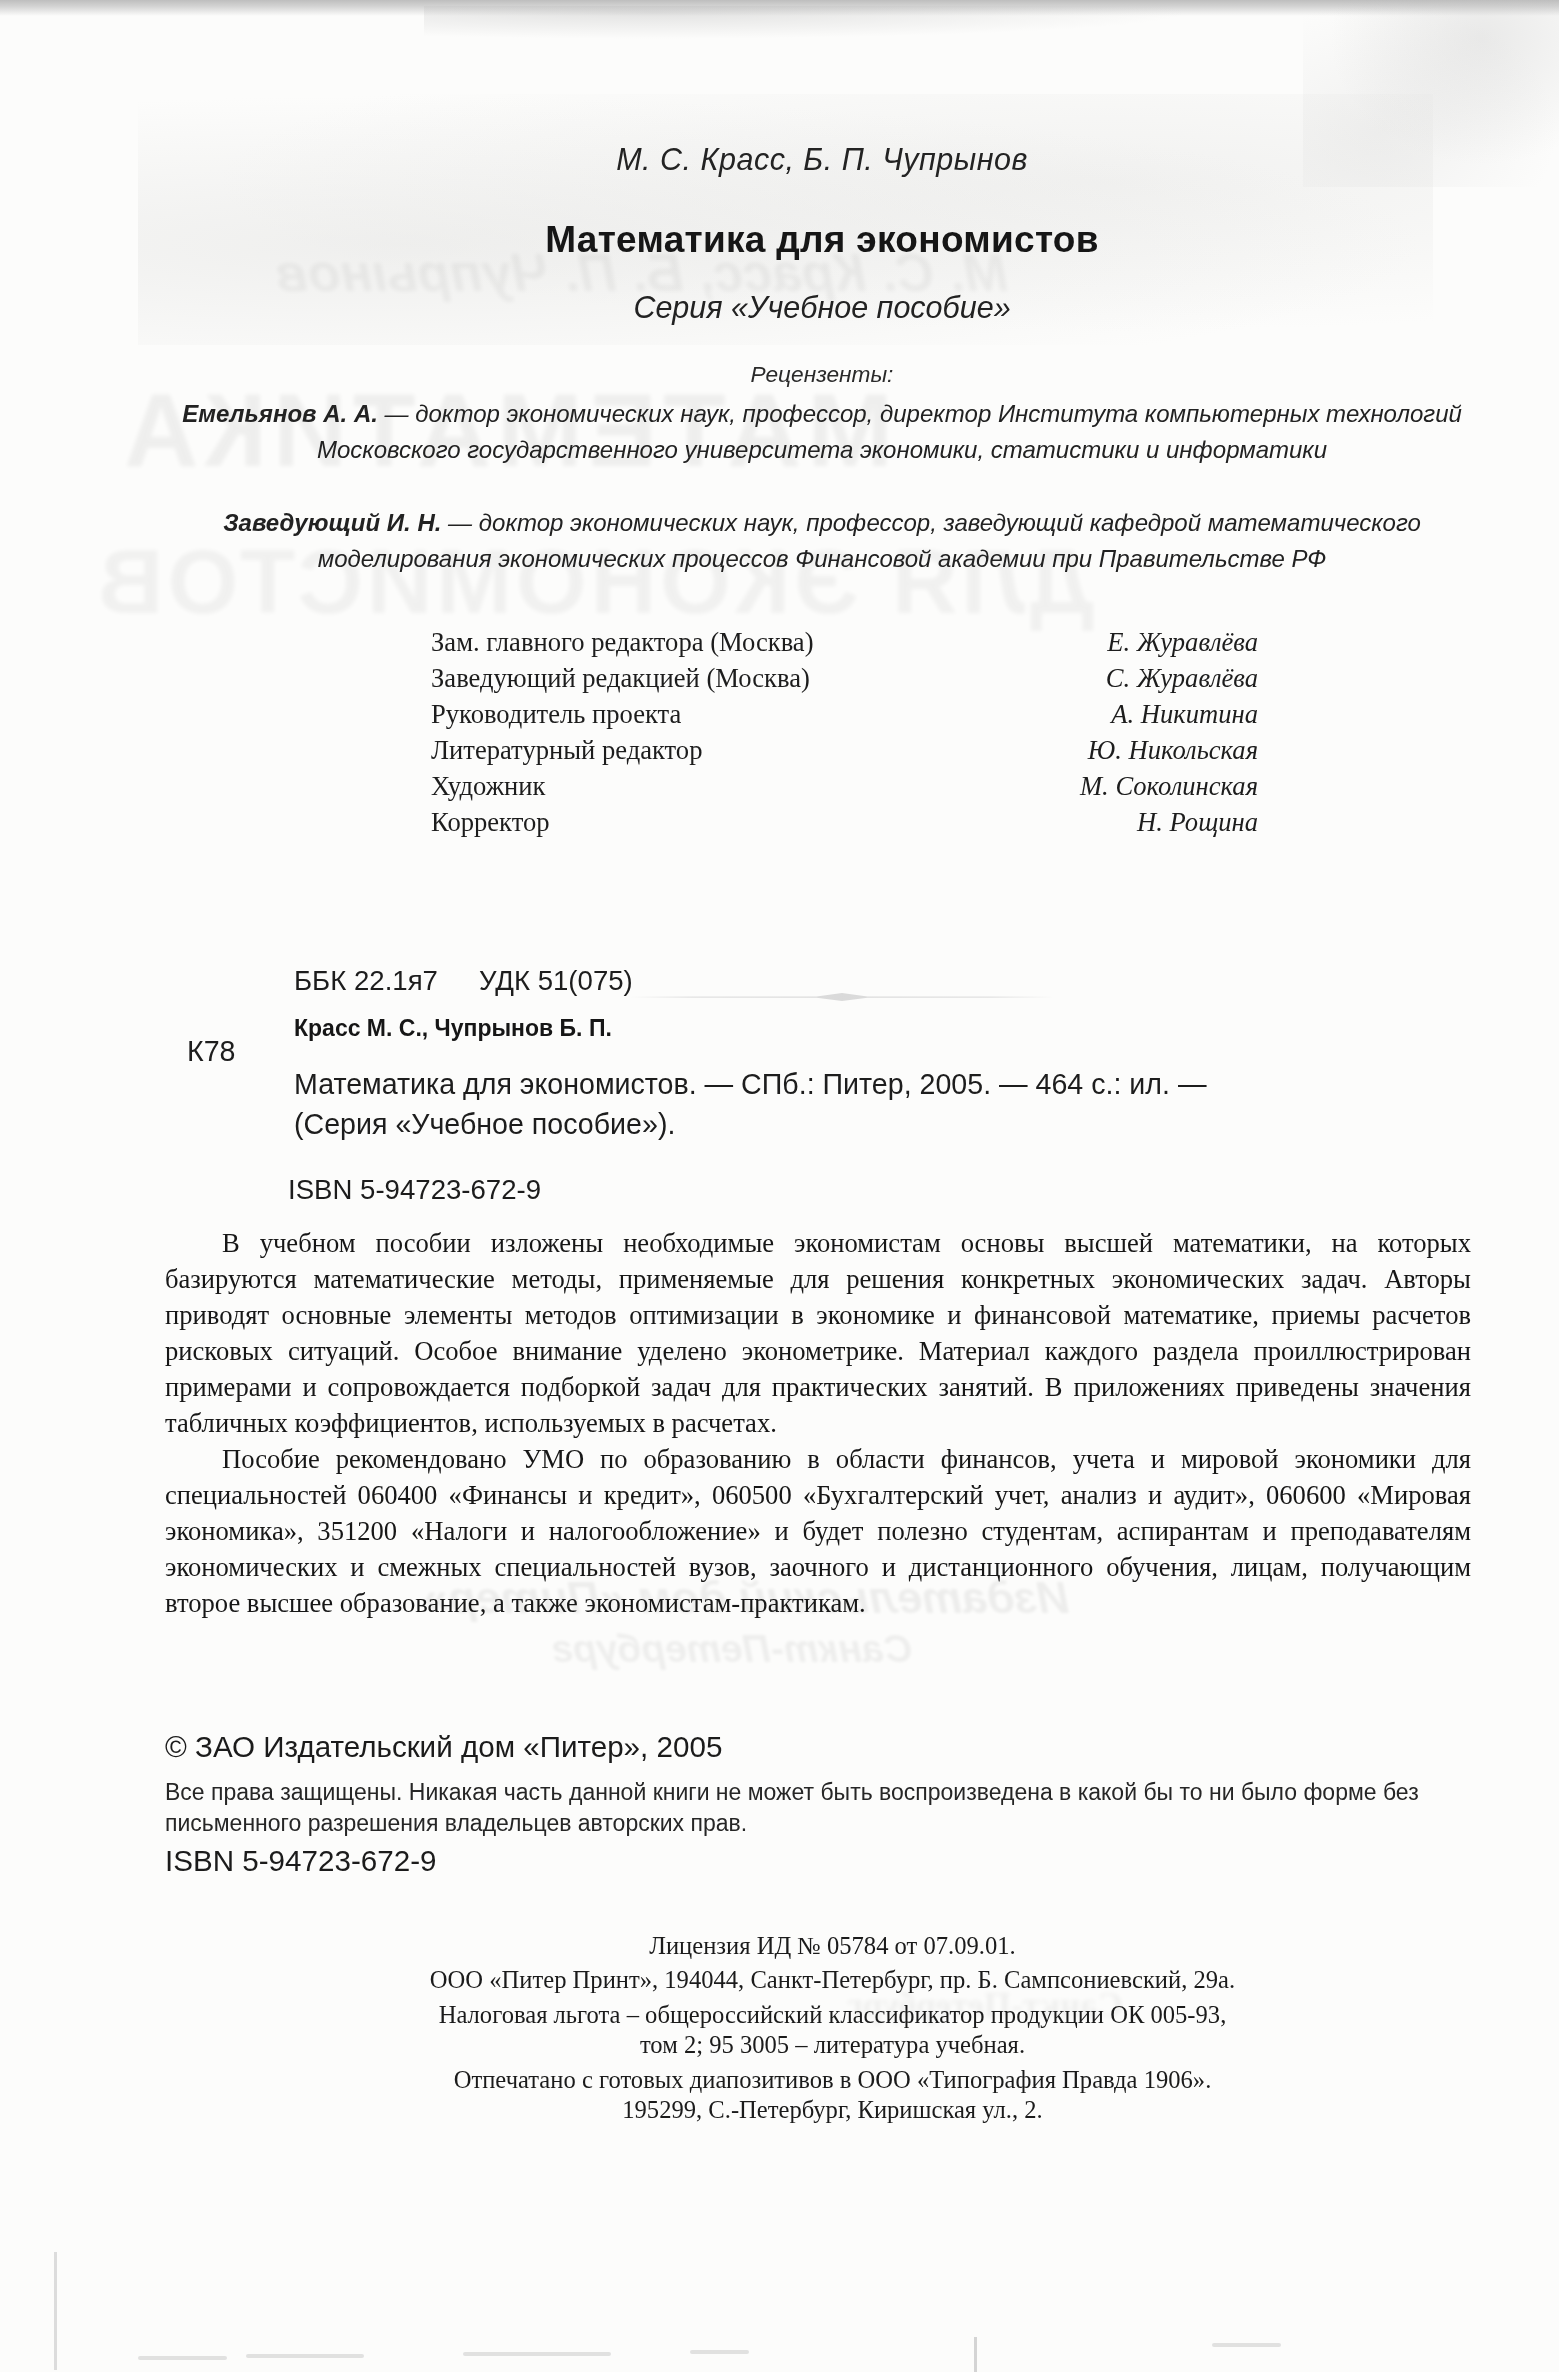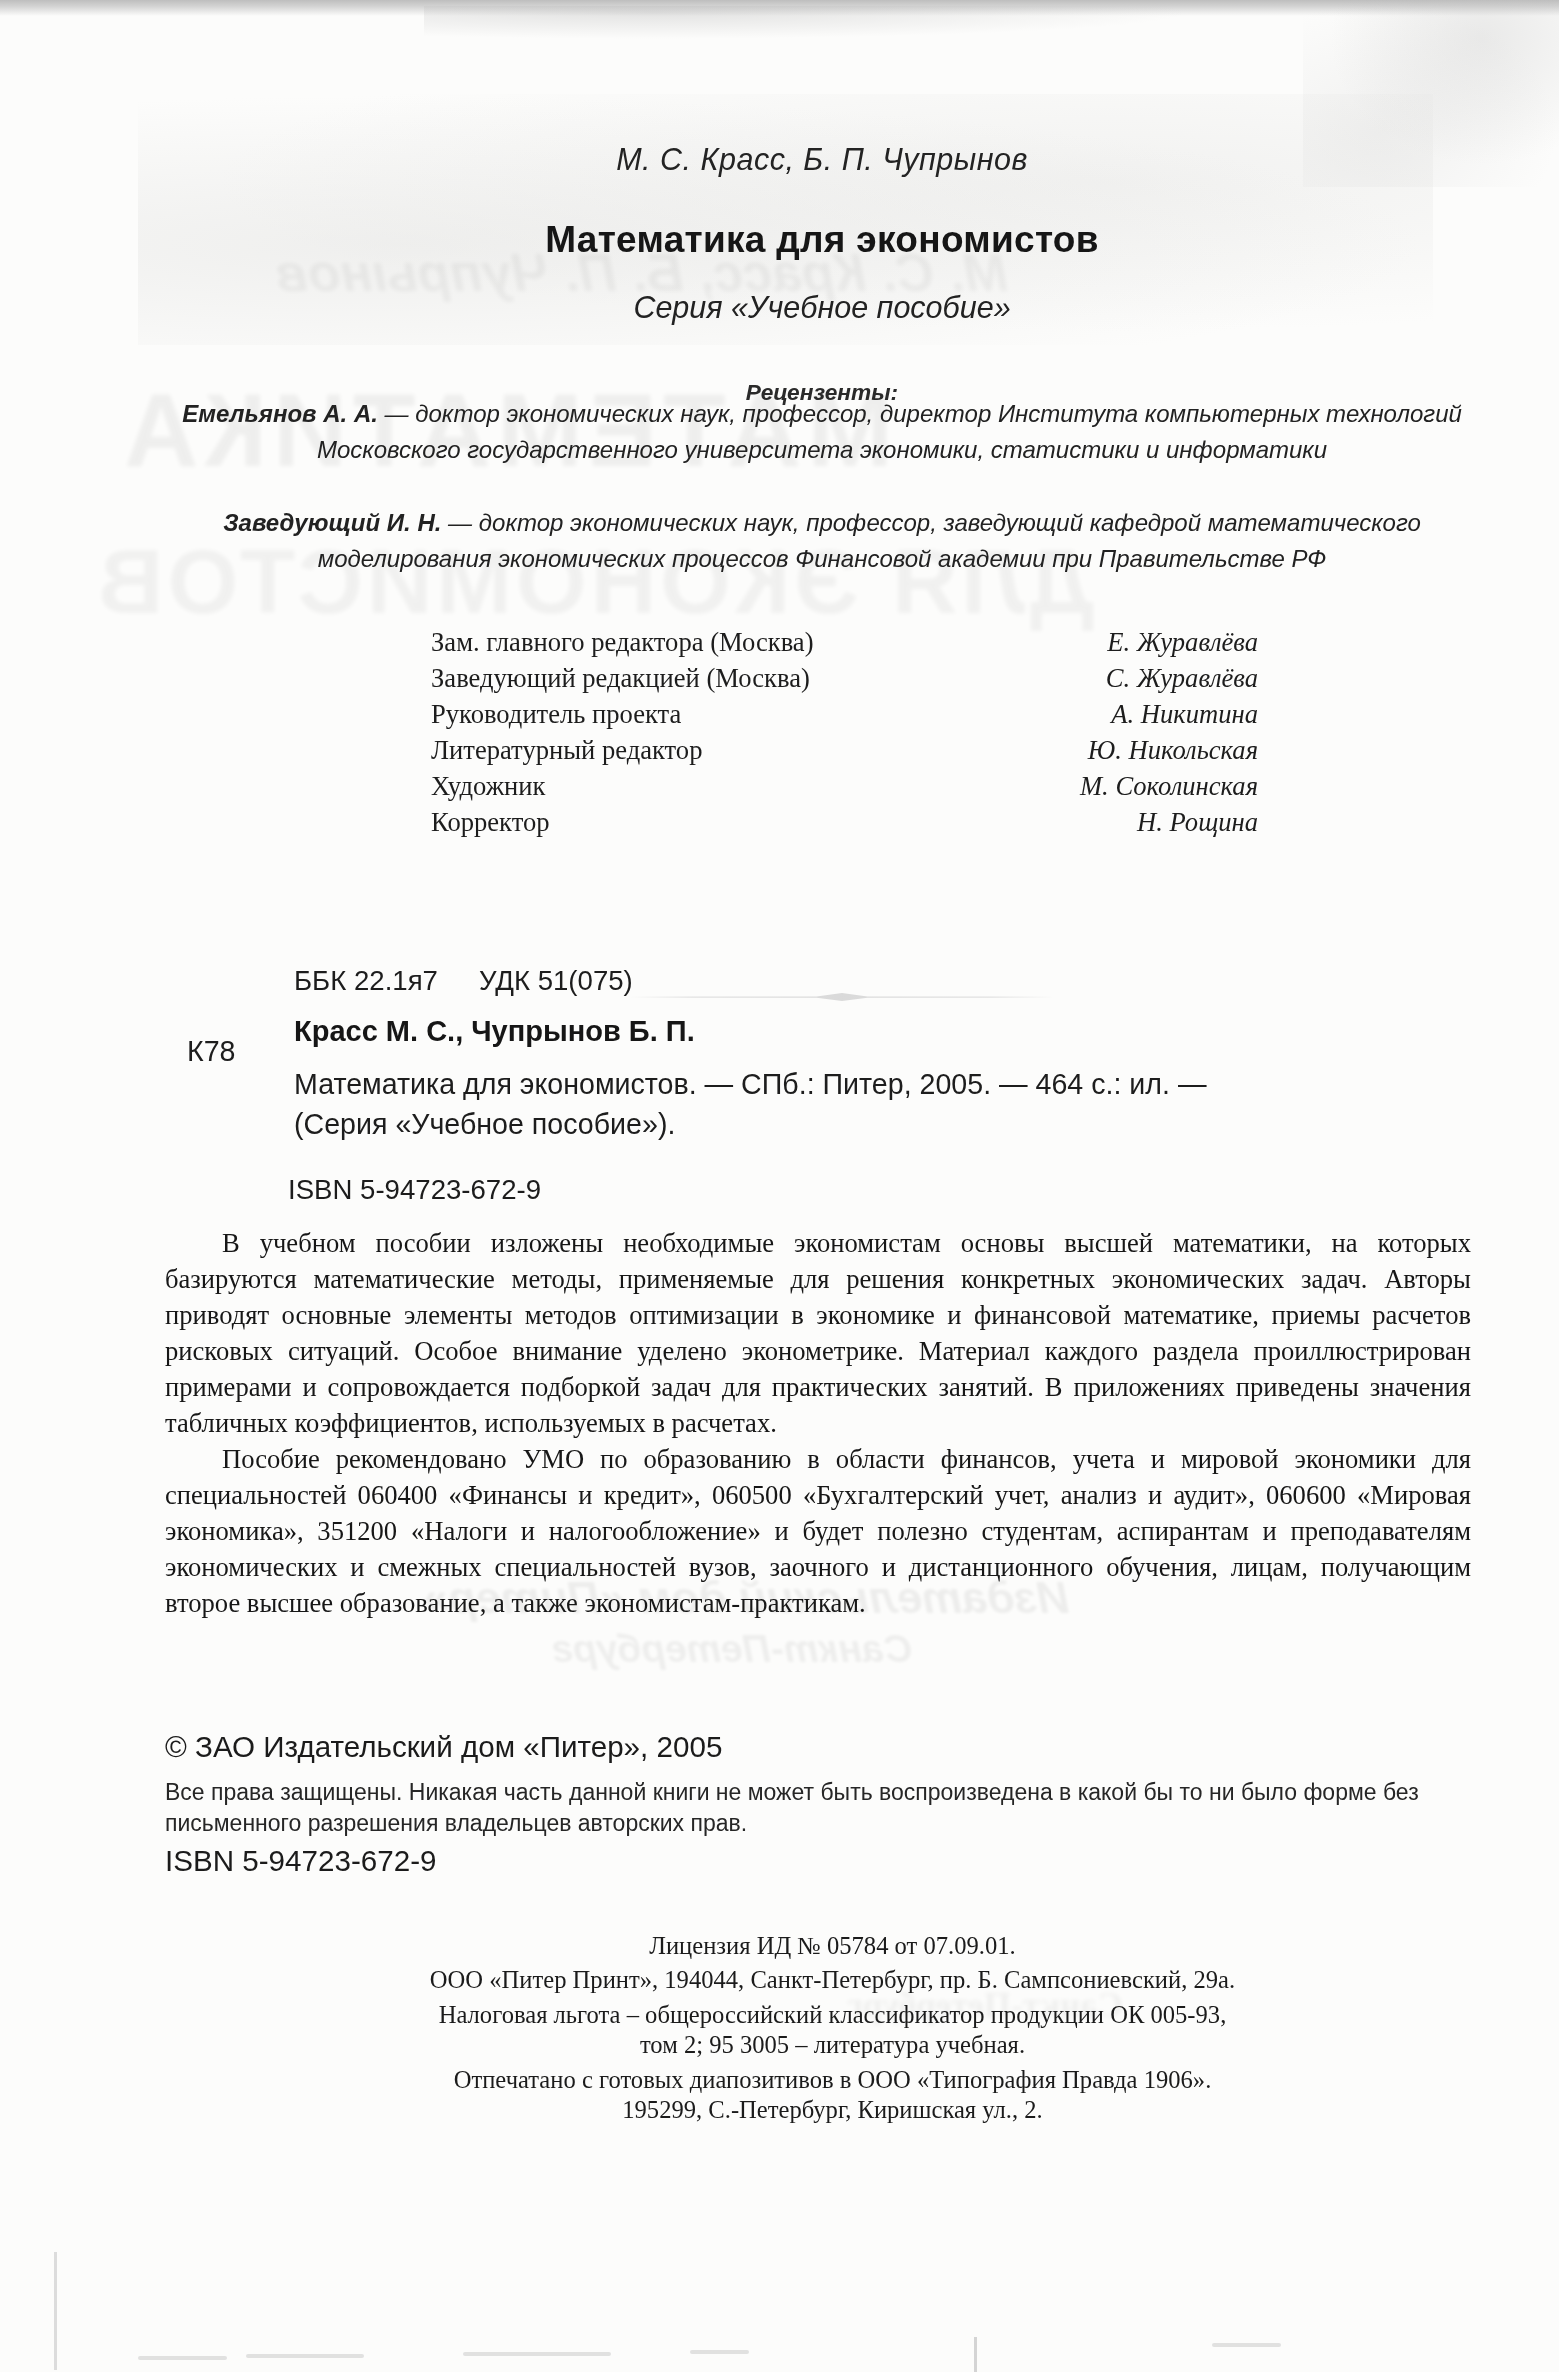--- a/index.html
+++ b/index.html
@@ -60,32 +60,32 @@
     position:absolute;left:630px;top:993px;width:424px;height:7.9px;opacity:.9;
     background:linear-gradient(to right,rgba(214,214,214,0),#dedede 15%,#d6d6d6 50%,#dedede 85%,rgba(214,214,214,0));
     clip-path:polygon(0 45%,44% 45%,50% 0,56% 45%,100% 45%,100% 60%,56% 60%,50% 100%,44% 60%,0 60%);
   }
   
   .abs{position:absolute;}
   .centercol{left:167px;width:1310px;text-align:center;}
   .authors-line{top:142px;font-style:italic;font-size:30.5px;letter-spacing:0.5px;color:#232323;}
   .book-title{top:219px;font-weight:bold;font-size:37px;letter-spacing:0.3px;color:#161616;}
   .series-line{top:290px;font-style:italic;font-size:30.5px;color:#222;}
-  .rev-label{top:361px;font-style:italic;font-weight:bold;font-size:22.7px;color:#2a2a2a;margin-top:18px;}
+  .rev-label{top:361px;font-style:italic;font-weight:normal;font-size:22.7px;color:#2a2a2a;}
   .reviewer{font-style:italic;font-size:24px;line-height:36px;color:#222;}
   .reviewer b{font-style:italic;}
   .reviewer-1{top:396px;}
   .reviewer-2{top:505px;}
   .staff{left:431px;top:627px;width:827px;font-family:"Liberation Serif",serif;font-size:26.6px;color:#1d1d1d;}
   .staff-row{display:flex;justify-content:space-between;height:36px;align-items:baseline;}
   .staff-role{white-space:nowrap;}
   .staff-person{font-style:italic;white-space:nowrap;}
   .bbk-line{left:294px;top:965px;font-size:27.6px;color:#1d1d1d;}
   .bbk-line .udk{margin-left:41px;}
-  .authors-bold{left:294px;top:1015px;font-size:29px;font-weight:bold;color:#161616;}
+  .authors-bold{left:294px;top:1015px;font-size:23px;font-weight:bold;color:#161616;}
   .k78-index{left:187px;top:1035px;font-size:28.6px;color:#1d1d1d;}
   .k78-record{left:294px;top:1064px;width:1192px;font-size:28.6px;line-height:40px;color:#1d1d1d;}
   .isbn-1{left:288px;top:1174px;font-size:27.6px;color:#1c1c1c;}
   .annotation{left:165px;top:1225px;width:1306px;font-family:"Liberation Serif",serif;
     font-size:26.6px;line-height:36px;text-align:justify;color:#171717;}
   .annotation p{margin:0;text-indent:57px;}
   .copyright-line{left:165px;top:1730px;font-size:29.6px;color:#1b1b1b;}
   .rights-text{left:165px;top:1777px;width:1332px;font-size:23px;line-height:30.5px;color:#262626;}
   .isbn-2{left:165px;top:1844px;font-size:29.6px;color:#1b1b1b;}
   .imprint{left:153px;top:1931px;width:1359px;text-align:center;

